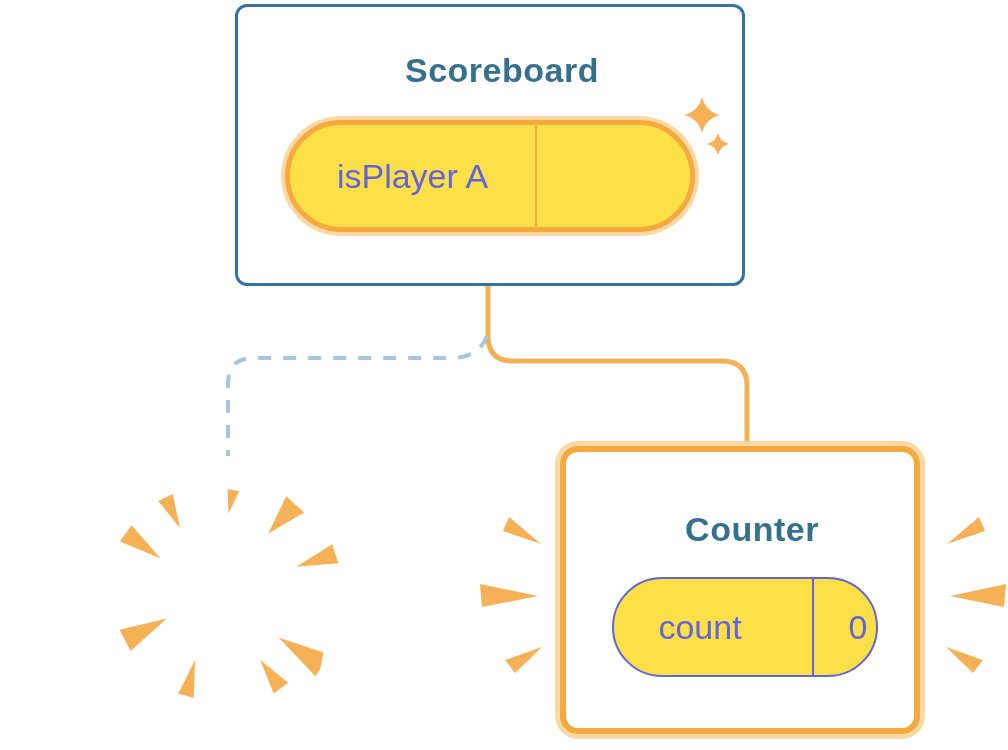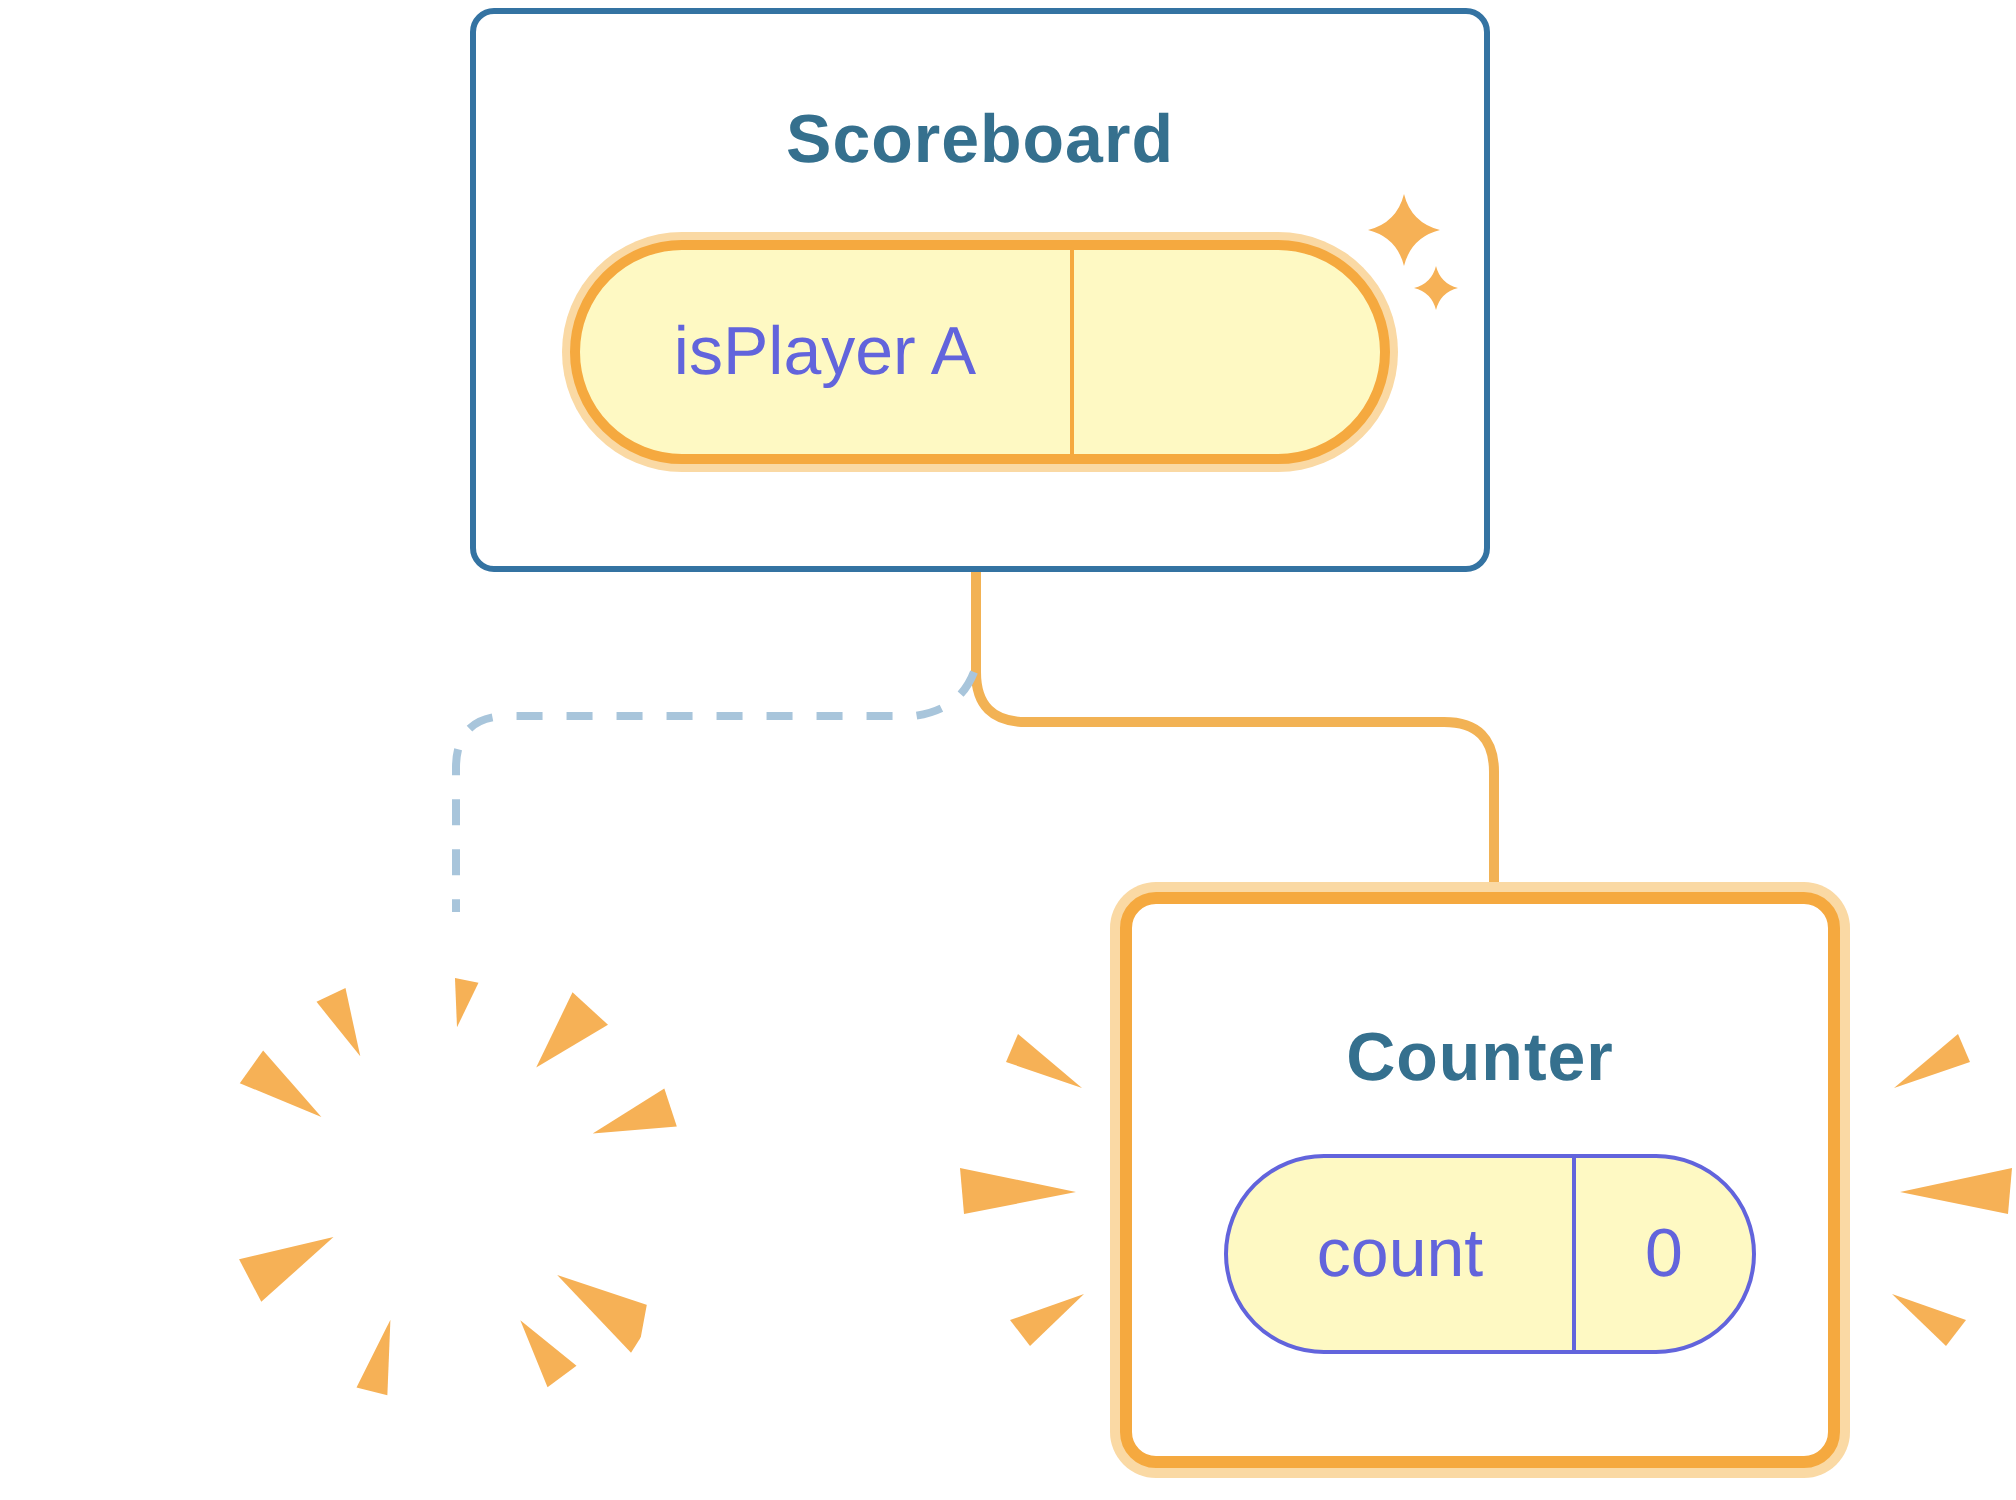--- a/index.html
+++ b/index.html
@@ -9,28 +9,28 @@
   }
   html,body{margin:0;padding:0;width:1008px;height:750px;overflow:hidden;background:var(--bg);}
   body{font-family:"Liberation Sans", sans-serif;}
   #canvas{position:relative;width:1008px;height:750px;background:var(--bg);}
   svg.layer{position:absolute;left:0;top:0;pointer-events:none;}
 
   
   .comp-card{position:absolute;background:var(--card);box-sizing:border-box;}
   #scoreboard-card{left:235px;top:4px;width:510px;height:282px;border:3px solid var(--blue-border);border-radius:12px;z-index:2;}
   #counter-card{left:560px;top:446px;width:360px;height:288px;border:6px solid var(--orange);border-radius:18px;box-shadow:0 0 0 5px var(--orange-ring);z-index:2;}
-  .comp-title{position:absolute;left:0;width:100%;text-align:center;font-size:34px;font-weight:600;color:var(--blue);letter-spacing:.5px;}
+  .comp-title{position:absolute;left:0;width:100%;text-align:center;font-size:34px;font-weight:600;color:var(--blue);letter-spacing:.5px;padding-left:12px;}
   #scoreboard-card .comp-title{top:44px;}
   #counter-card .comp-title{top:58px;}
 
   
-  .state-pill{position:absolute;display:flex;align-items:stretch;box-sizing:border-box;background:#fef9c3;}
+  .state-pill{position:absolute;display:flex;align-items:stretch;box-sizing:border-box;background:#fde047;}
   #scoreboard-pill{left:47px;top:113px;width:410px;height:112px;border:5px solid var(--orange);border-radius:60px;box-shadow:0 0 0 4px var(--orange-ring);}
-  #counter-pill{left:46px;top:125px;width:266px;height:100px;border:2px solid var(--purple);border-radius:52px;}
+  #counter-pill{left:46px;top:125px;width:266px;height:100px;border:2px solid var(--purple);border-radius:52px;gap:26px;}
   .pill-key,.pill-value{display:flex;align-items:center;justify-content:center;font-size:34px;color:var(--purple);}
   #scoreboard-pill .pill-key{width:245px;}
   #scoreboard-pill .pill-value{flex:1;font-weight:700;}
   #counter-pill .pill-key{width:172px;}
   #counter-pill .pill-value{flex:1;}
   .pill-divider{width:2px;}
   #scoreboard-pill .pill-divider{background:var(--orange);}
   #counter-pill .pill-divider{background:var(--purple);}
 
   

